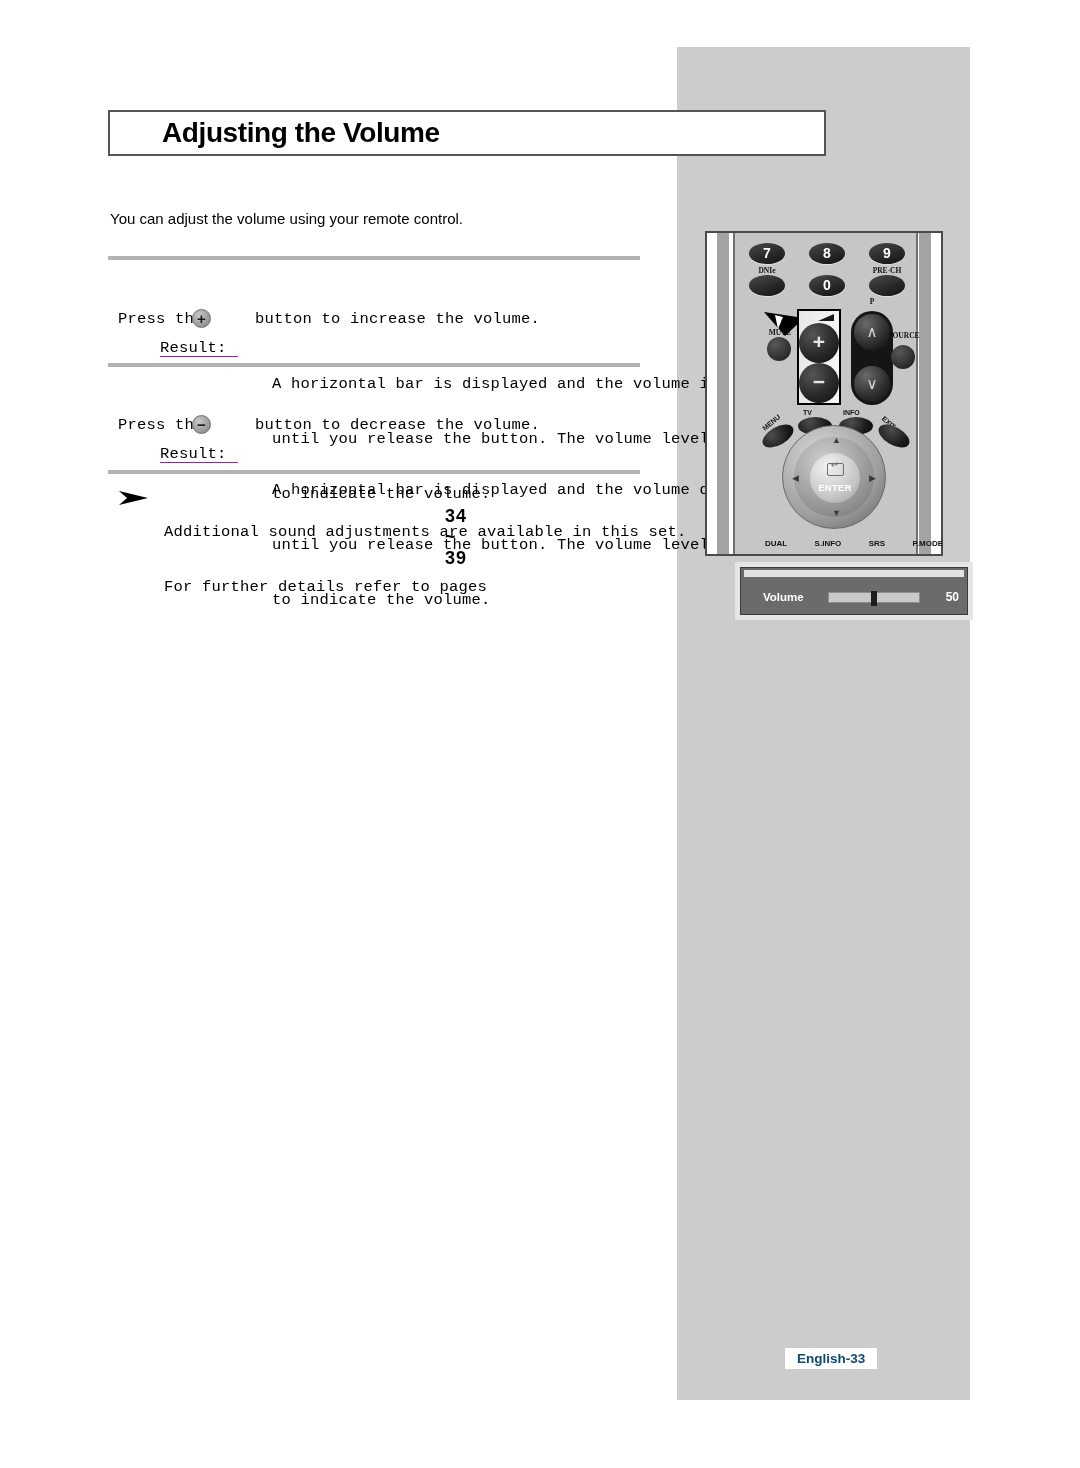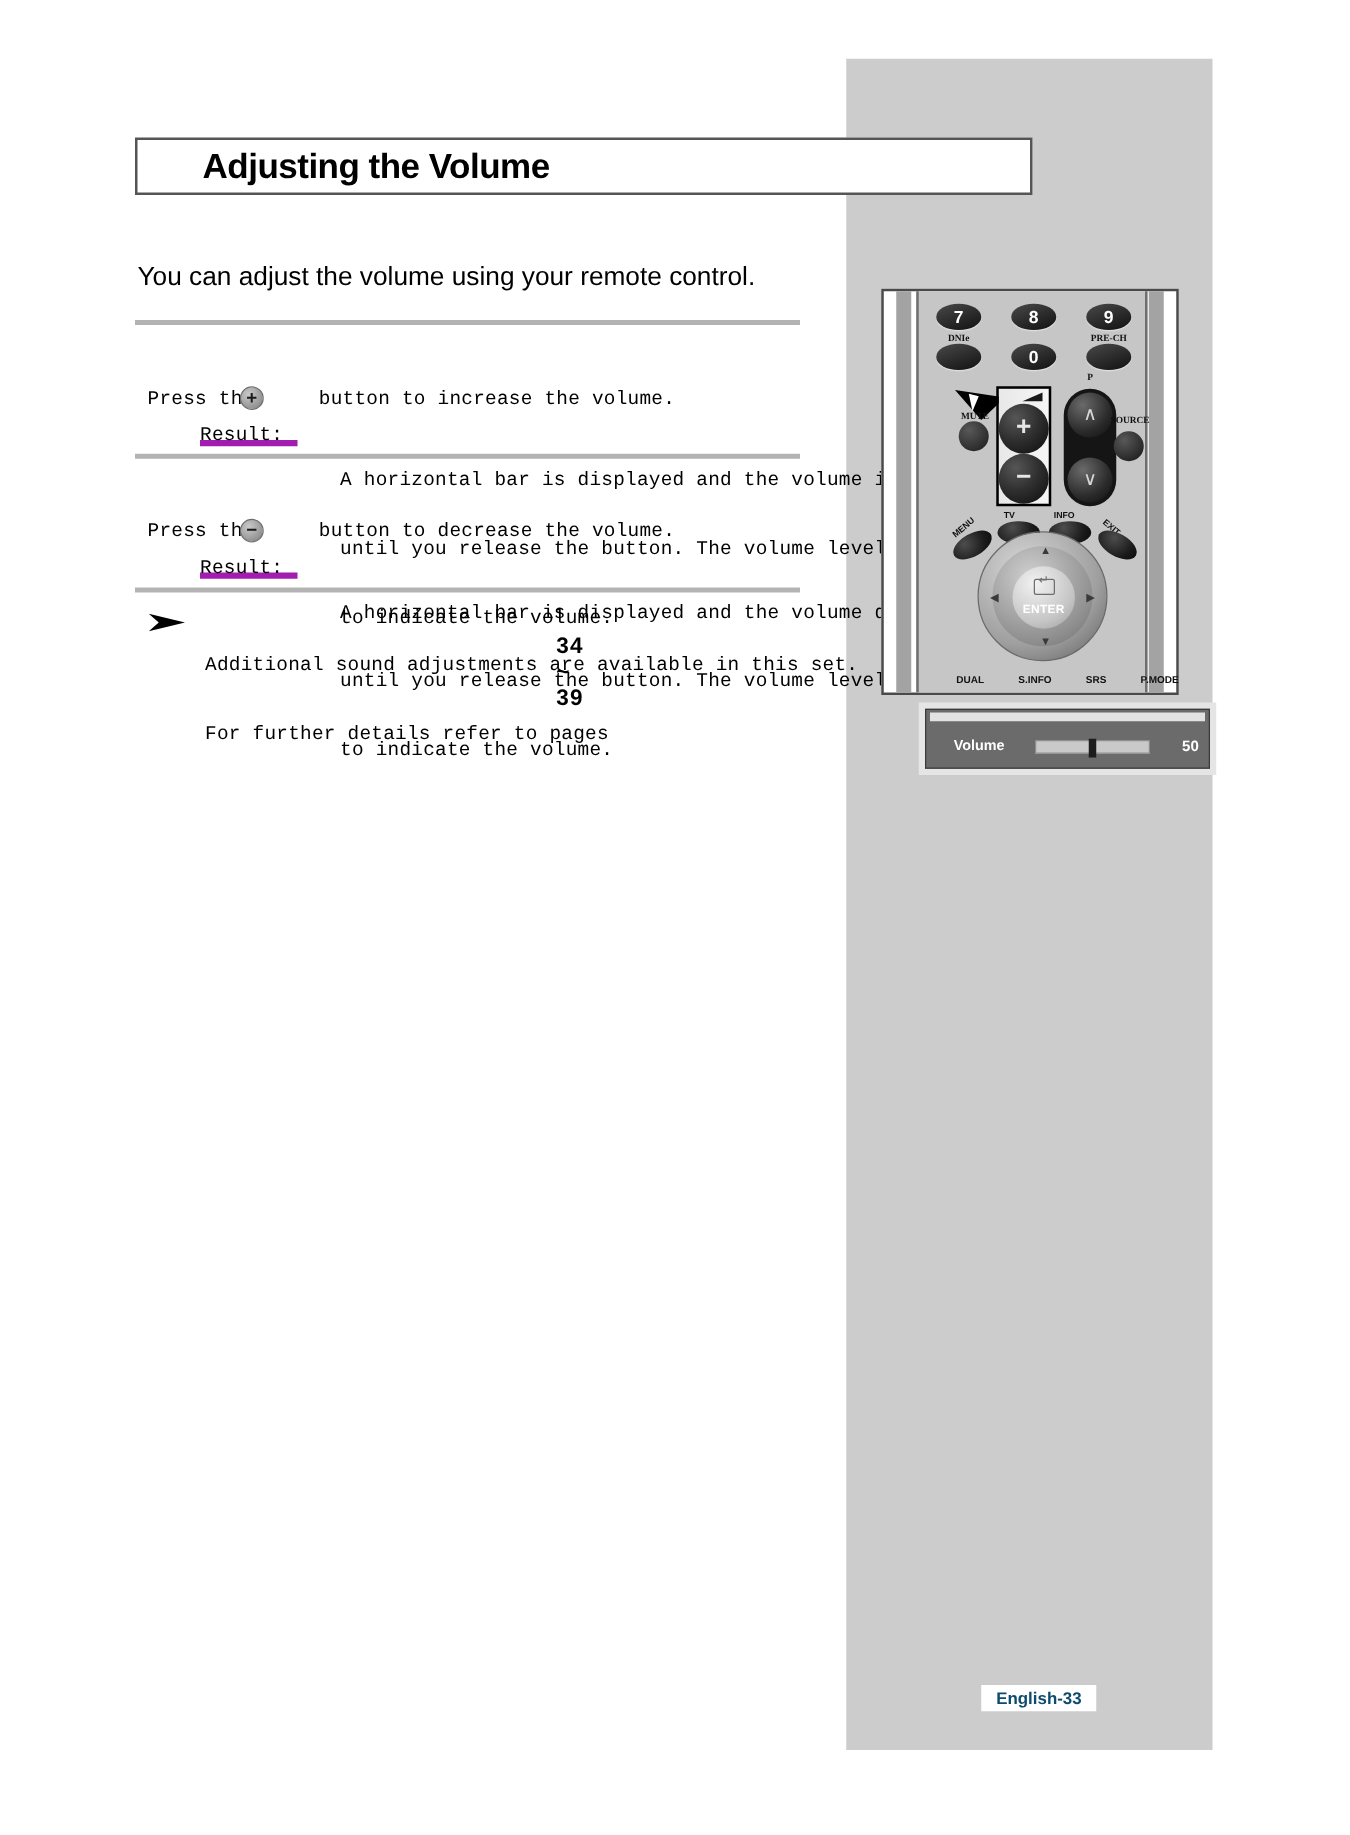--- a/index.html
+++ b/index.html
@@ -47,21 +47,21 @@
     color: #000000;
     letter-spacing: -0.4px;
     padding-left: 24px;
     white-space: nowrap;
   }
 
   
   .intro {
     position: absolute;
     left: 110px; top: 210px;
-    font-size: 21px;
+    font-size: 15px;
     color: #000000;
     white-space: nowrap;
   }
 
   
   .rule {
     position: absolute;
     left: 108px;
     width: 532px;
     height: 4px;
@@ -118,21 +118,21 @@
   
   .result {
     position: absolute;
     left: 160px;
   }
   .result.q1 { top: 303px; }
   .result.q2 { top: 409px; }
   .result-row { display: flex; }
   .result-label {
     width: 78px;
-    border-bottom: 5px solid #a21caf;
+    border-bottom: 1px solid #a21caf;
     height: 18px;
     box-sizing: border-box;
   }
   .result-body { margin-left: 34px; }
   .result-body div { height: 19px; }
 
   
   .note {
     position: absolute;
     left: 118px; top: 487px;

